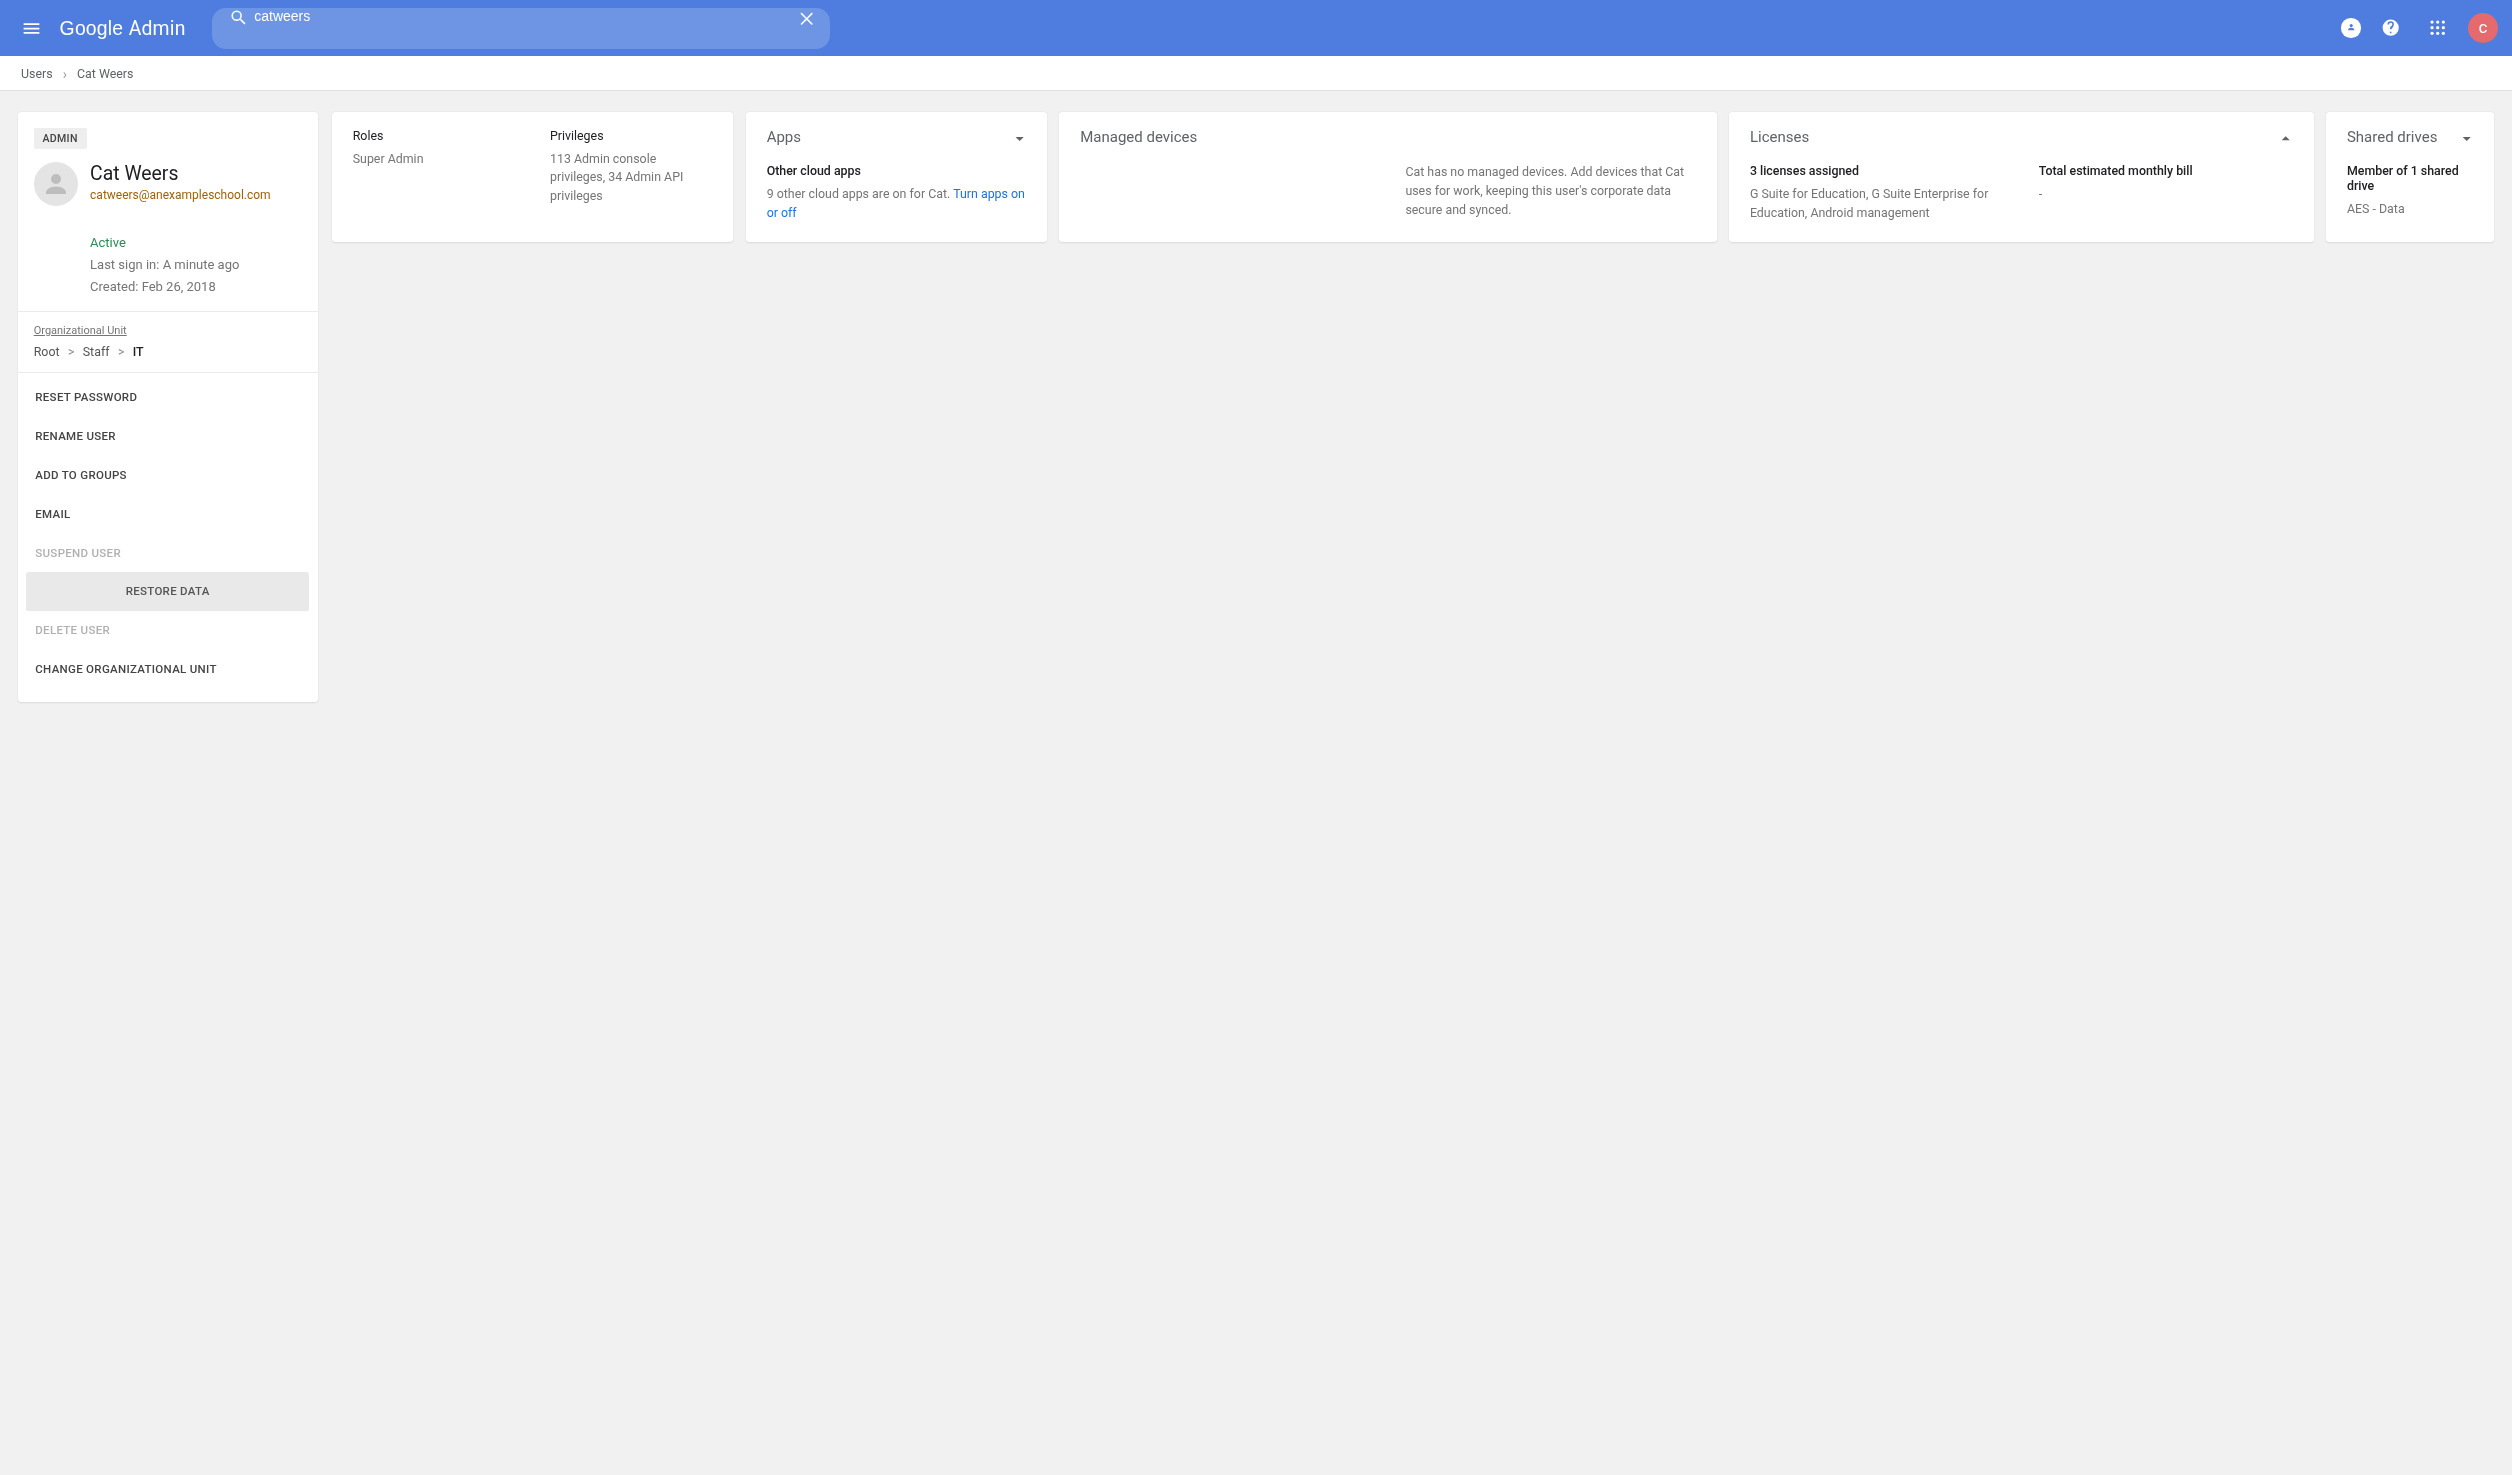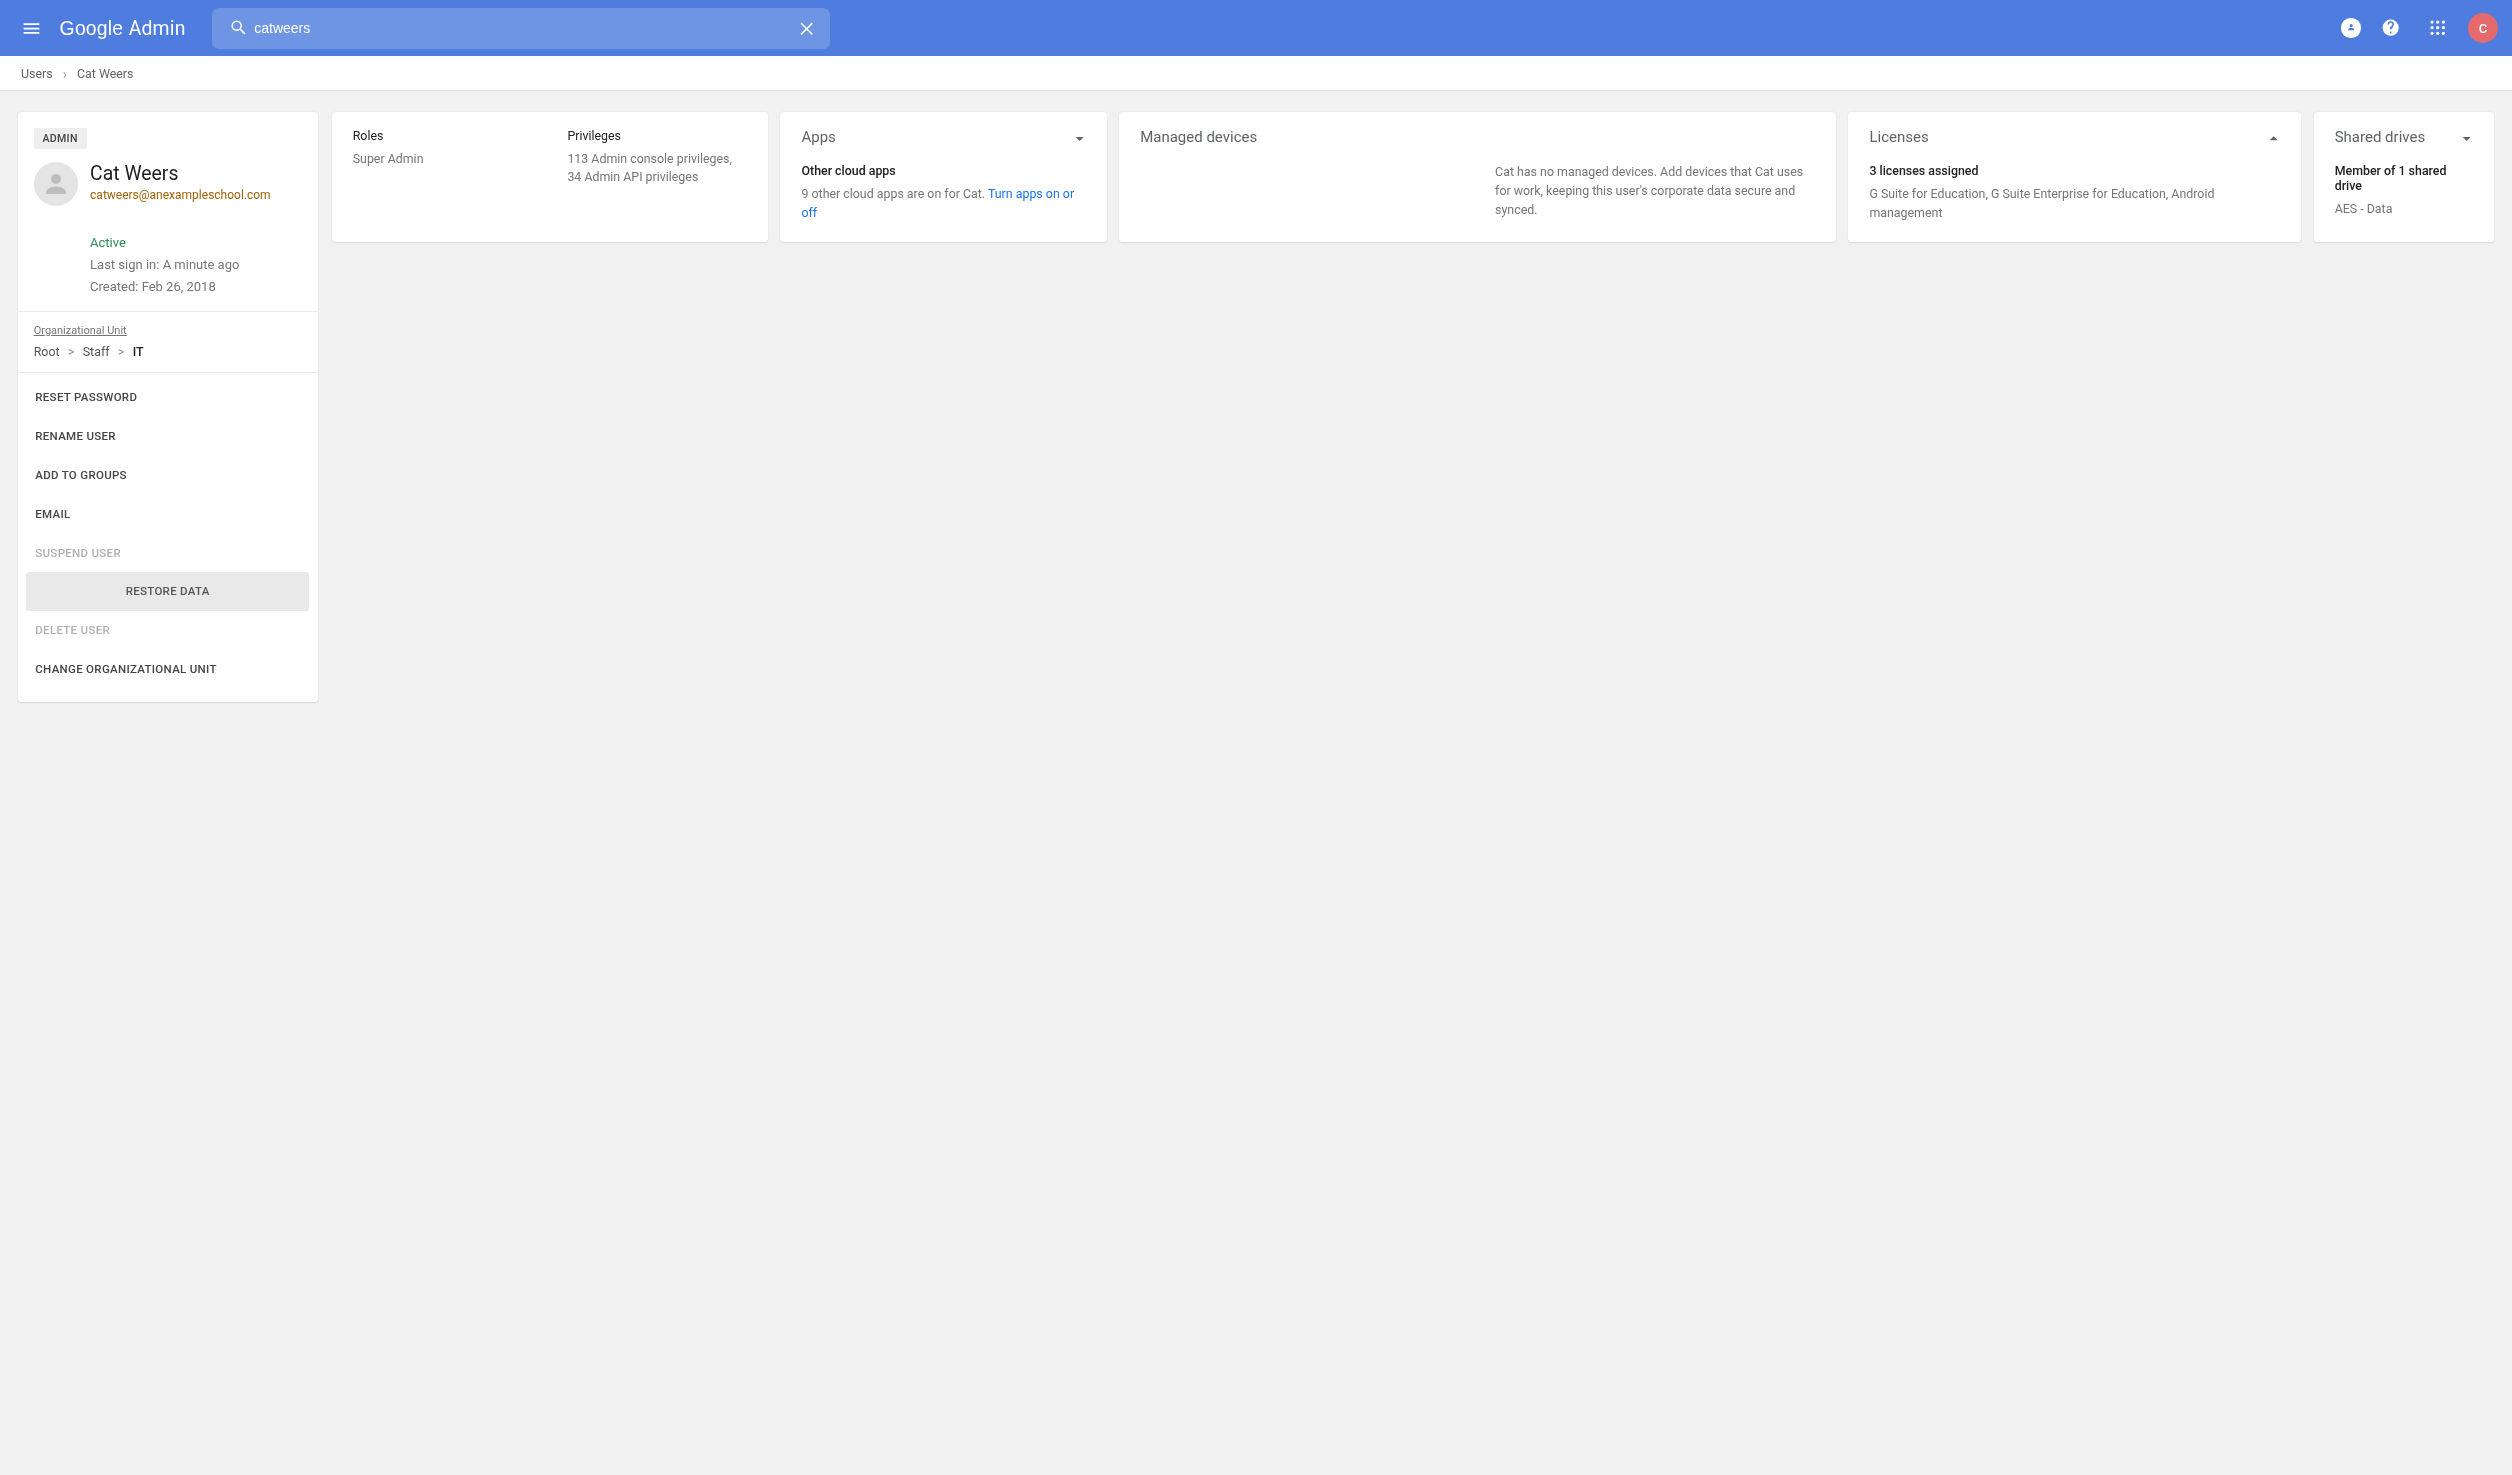--- a/index.html
+++ b/index.html
@@ -35,24 +35,24 @@
     font-size: 19.4px;
     font-weight: 400;
     letter-spacing: 0.2px;
     margin-right: 19px;
     cursor: pointer;
   }
   .logo .google { font-weight: 400; font-family: "Product Sans", Arial, sans-serif; }
   .logo .admin  { font-weight: 400; margin-left: 5.3px; }
   .search-wrap {
     background: #6d95e4;
-    border-radius: 7px;
+    border-radius: 14px;
     height: 41px;
     display: flex;
-    align-items: center;
+    align-items: flex-start;
     padding: 0 7px 0 10.6px;
     width: 618px;
     max-width: 50vw;
   }
   .search-wrap .s-icon,
   .search-wrap .x-icon { color: #fff; opacity: .95; width: 32px; display:flex; align-items:center; justify-content:center; }
   .search-wrap .x-icon { cursor:pointer; }
   .search-wrap svg { width: 19.4px; height: 19.4px; }
   .search-wrap input {
     flex: 1;
@@ -363,20 +363,24 @@
         <svg viewBox="0 0 24 24" fill="currentColor">
             <path d="M7 14l5-5 5 5z"></path>
           </svg>
       </div>
       <div class="card-title">Licenses</div>
       <div class="two-col">
         <div>
           <div class="field-label">3 licenses assigned</div>
           <div class="field-text">G Suite for Education, G Suite Enterprise for Education, Android management</div>
         </div>
+        <div>
+          <div class="field-label">Total estimated monthly bill</div>
+          <div class="field-text">-</div>
+        </div>
       </div>
     </div>
 
     <div class="card">
       <div class="chev">
         <svg viewBox="0 0 24 24" fill="currentColor">
             <path d="M7 10l5 5 5-5z"></path>
           </svg>
       </div>
       <div class="card-title">Shared drives</div>

